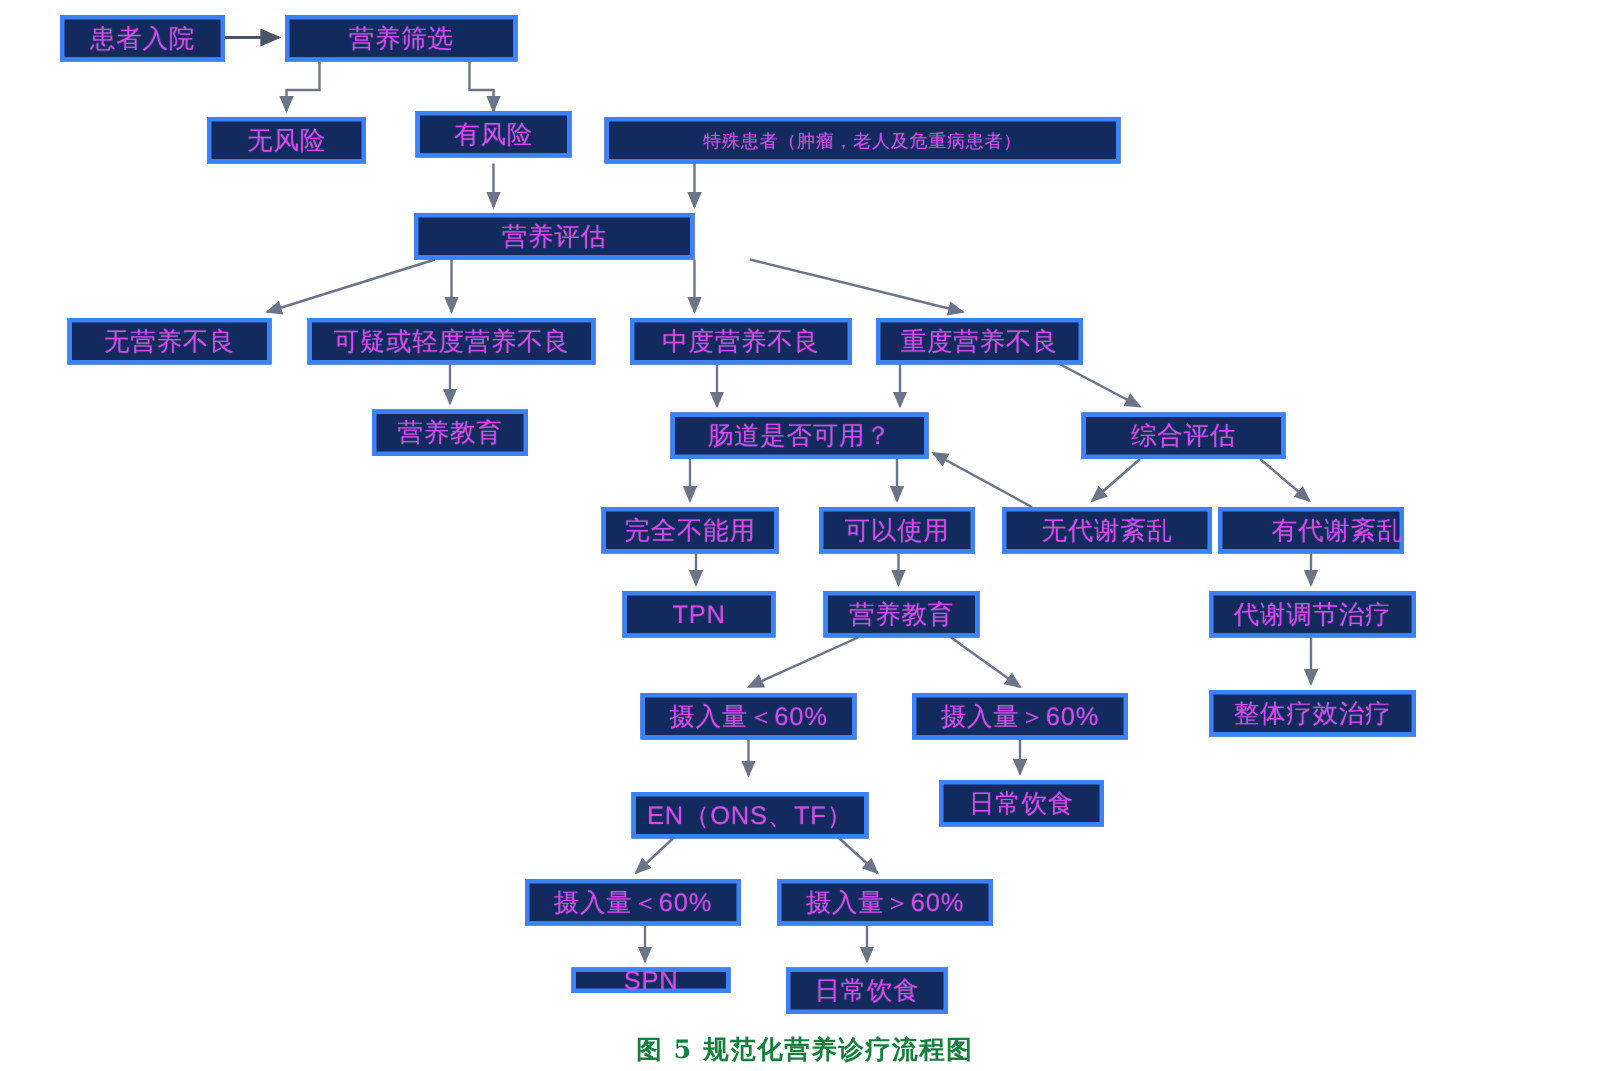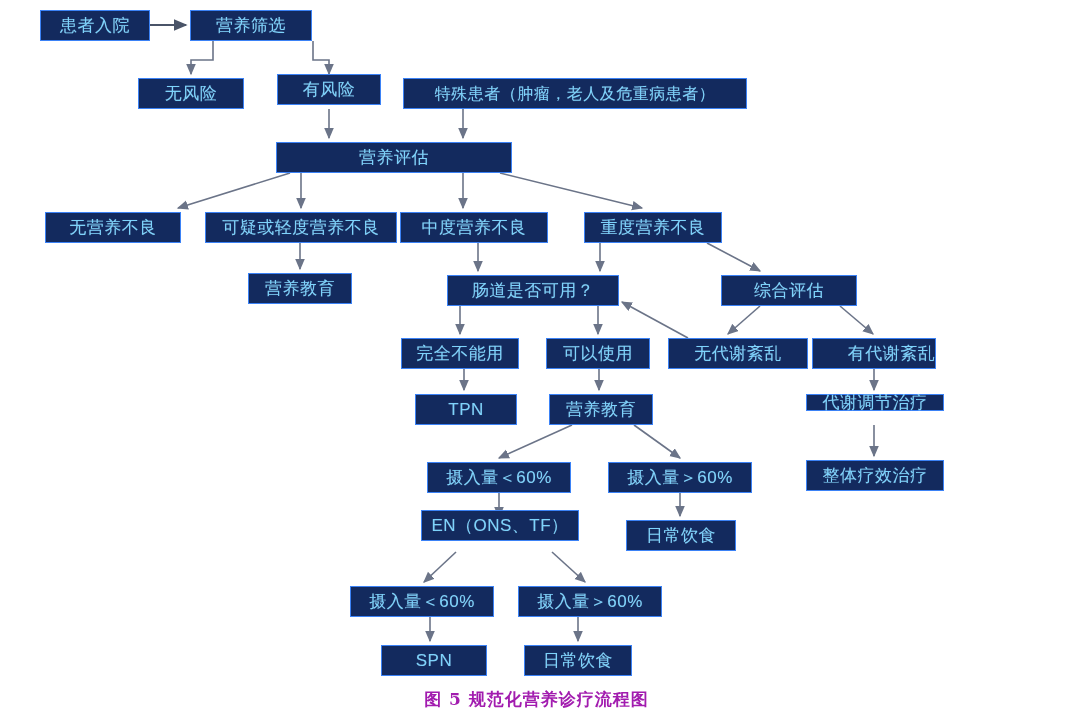--- a/index.html
+++ b/index.html
@@ -26,40 +26,40 @@
     left: 0;
     top: 0;
     width: 1073px;
     height: 714px;
     display: block;
   }
   .node-box {
     position: absolute;
     box-sizing: border-box;
     background: #132a5e;
-    border: 1px solid #3b82f6;
-    color: #7dd3fc;
+    border: 3px solid #3b82f6;
+    color: #d946ef;
     display: flex;
     align-items: center;
     justify-content: center;
     font-size: 17px;
     line-height: 1;
     letter-spacing: 0.5px;
     white-space: nowrap;
     text-shadow: 0 0 1px rgba(255,255,255,0.25);
   }
-  .node-box.small-text { font-size: 16px; }
+  .node-box.small-text { font-size: 12px; }
   .caption {
     position: absolute;
     left: 0;
     width: 1073px;
     text-align: center;
     font-family: "DejaVu Serif", "Liberation Serif", serif;
     font-size: 17px;
-    color: #a21caf;
+    color: #15803d;
     font-weight: bold;
     letter-spacing: 1px;
   }
 </style>
 </head>
 <body>
 
 <div id="diagram-root">
 
   <svg id="flow-svg" viewBox="0 0 1073 714" xmlns="http://www.w3.org/2000/svg">
@@ -131,45 +131,45 @@
 
       <path d="M430,617 L430,641"></path>
 
       <path d="M578,617 L578,641"></path>
 
     </g>
   </svg>
 
   <div id="node-layer">
       <div class="node-box" style="left: 40px; top: 10px; width: 110px; height: 31px;">患者入院</div>
-      <div class="node-box" style="left: 190px; top: 10px; width: 122px; height: 31px;">营养筛选</div>
+      <div class="node-box" style="left: 190px; top: 10px; width: 155px; height: 31px;">营养筛选</div>
       <div class="node-box" style="left: 138px; top: 78px; width: 106px; height: 31px;">无风险</div>
       <div class="node-box" style="left: 277px; top: 74px; width: 104px; height: 31px;">有风险</div>
       <div class="node-box small-text" style="left: 403px; top: 78px; width: 344px; height: 31px;">特殊患者（肿瘤，老人及危重病患者）</div>
-      <div class="node-box" style="left: 276px; top: 142px; width: 236px; height: 31px;">营养评估</div>
+      <div class="node-box" style="left: 276px; top: 142px; width: 187px; height: 31px;">营养评估</div>
       <div class="node-box" style="left: 45px; top: 212px; width: 136px; height: 31px;">无营养不良</div>
       <div class="node-box" style="left: 205px; top: 212px; width: 192px; height: 31px;">可疑或轻度营养不良</div>
-      <div class="node-box" style="left: 400px; top: 212px; width: 148px; height: 31px;">中度营养不良</div>
+      <div class="node-box" style="left: 420px; top: 212px; width: 148px; height: 31px;">中度营养不良</div>
       <div class="node-box" style="left: 584px; top: 212px; width: 138px; height: 31px;">重度营养不良</div>
       <div class="node-box" style="left: 248px; top: 273px; width: 104px; height: 31px;">营养教育</div>
       <div class="node-box" style="left: 447px; top: 275px; width: 172px; height: 31px;">肠道是否可用？</div>
       <div class="node-box" style="left: 721px; top: 275px; width: 136px; height: 31px;">综合评估</div>
       <div class="node-box" style="left: 401px; top: 338px; width: 118px; height: 31px;">完全不能用</div>
       <div class="node-box" style="left: 546px; top: 338px; width: 104px; height: 31px;">可以使用</div>
       <div class="node-box" style="left: 668px; top: 338px; width: 140px; height: 31px;">无代谢紊乱</div>
       <div class="node-box" style="left: 812px; top: 338px; width: 124px; height: 31px; padding-left: 35px;">有代谢紊乱</div>
       <div class="node-box" style="left: 415px; top: 394px; width: 102px; height: 31px;">TPN</div>
       <div class="node-box" style="left: 549px; top: 394px; width: 104px; height: 31px;">营养教育</div>
-      <div class="node-box" style="left: 806px; top: 394px; width: 138px; height: 17px;">代谢调节治疗</div>
+      <div class="node-box" style="left: 806px; top: 394px; width: 138px; height: 31px;">代谢调节治疗</div>
       <div class="node-box" style="left: 427px; top: 462px; width: 144px; height: 31px;">摄入量＜60%</div>
       <div class="node-box" style="left: 608px; top: 462px; width: 144px; height: 31px;">摄入量＞60%</div>
       <div class="node-box" style="left: 806px; top: 460px; width: 138px; height: 31px;">整体疗效治疗</div>
-      <div class="node-box" style="left: 421px; top: 510px; width: 158px; height: 31px;">EN（ONS、TF）</div>
+      <div class="node-box" style="left: 421px; top: 528px; width: 158px; height: 31px;">EN（ONS、TF）</div>
       <div class="node-box" style="left: 626px; top: 520px; width: 110px; height: 31px;">日常饮食</div>
       <div class="node-box" style="left: 350px; top: 586px; width: 144px; height: 31px;">摄入量＜60%</div>
       <div class="node-box" style="left: 518px; top: 586px; width: 144px; height: 31px;">摄入量＞60%</div>
-      <div class="node-box" style="left: 381px; top: 645px; width: 106px; height: 31px;">SPN</div>
+      <div class="node-box" style="left: 381px; top: 645px; width: 106px; height: 17px;">SPN</div>
       <div class="node-box" style="left: 524px; top: 645px; width: 108px; height: 31px;">日常饮食</div>
     </div>
 
   <div class="caption" style="top: 688px;">图 5 规范化营养诊疗流程图</div>
 
 </div>
 
 </body></html>

